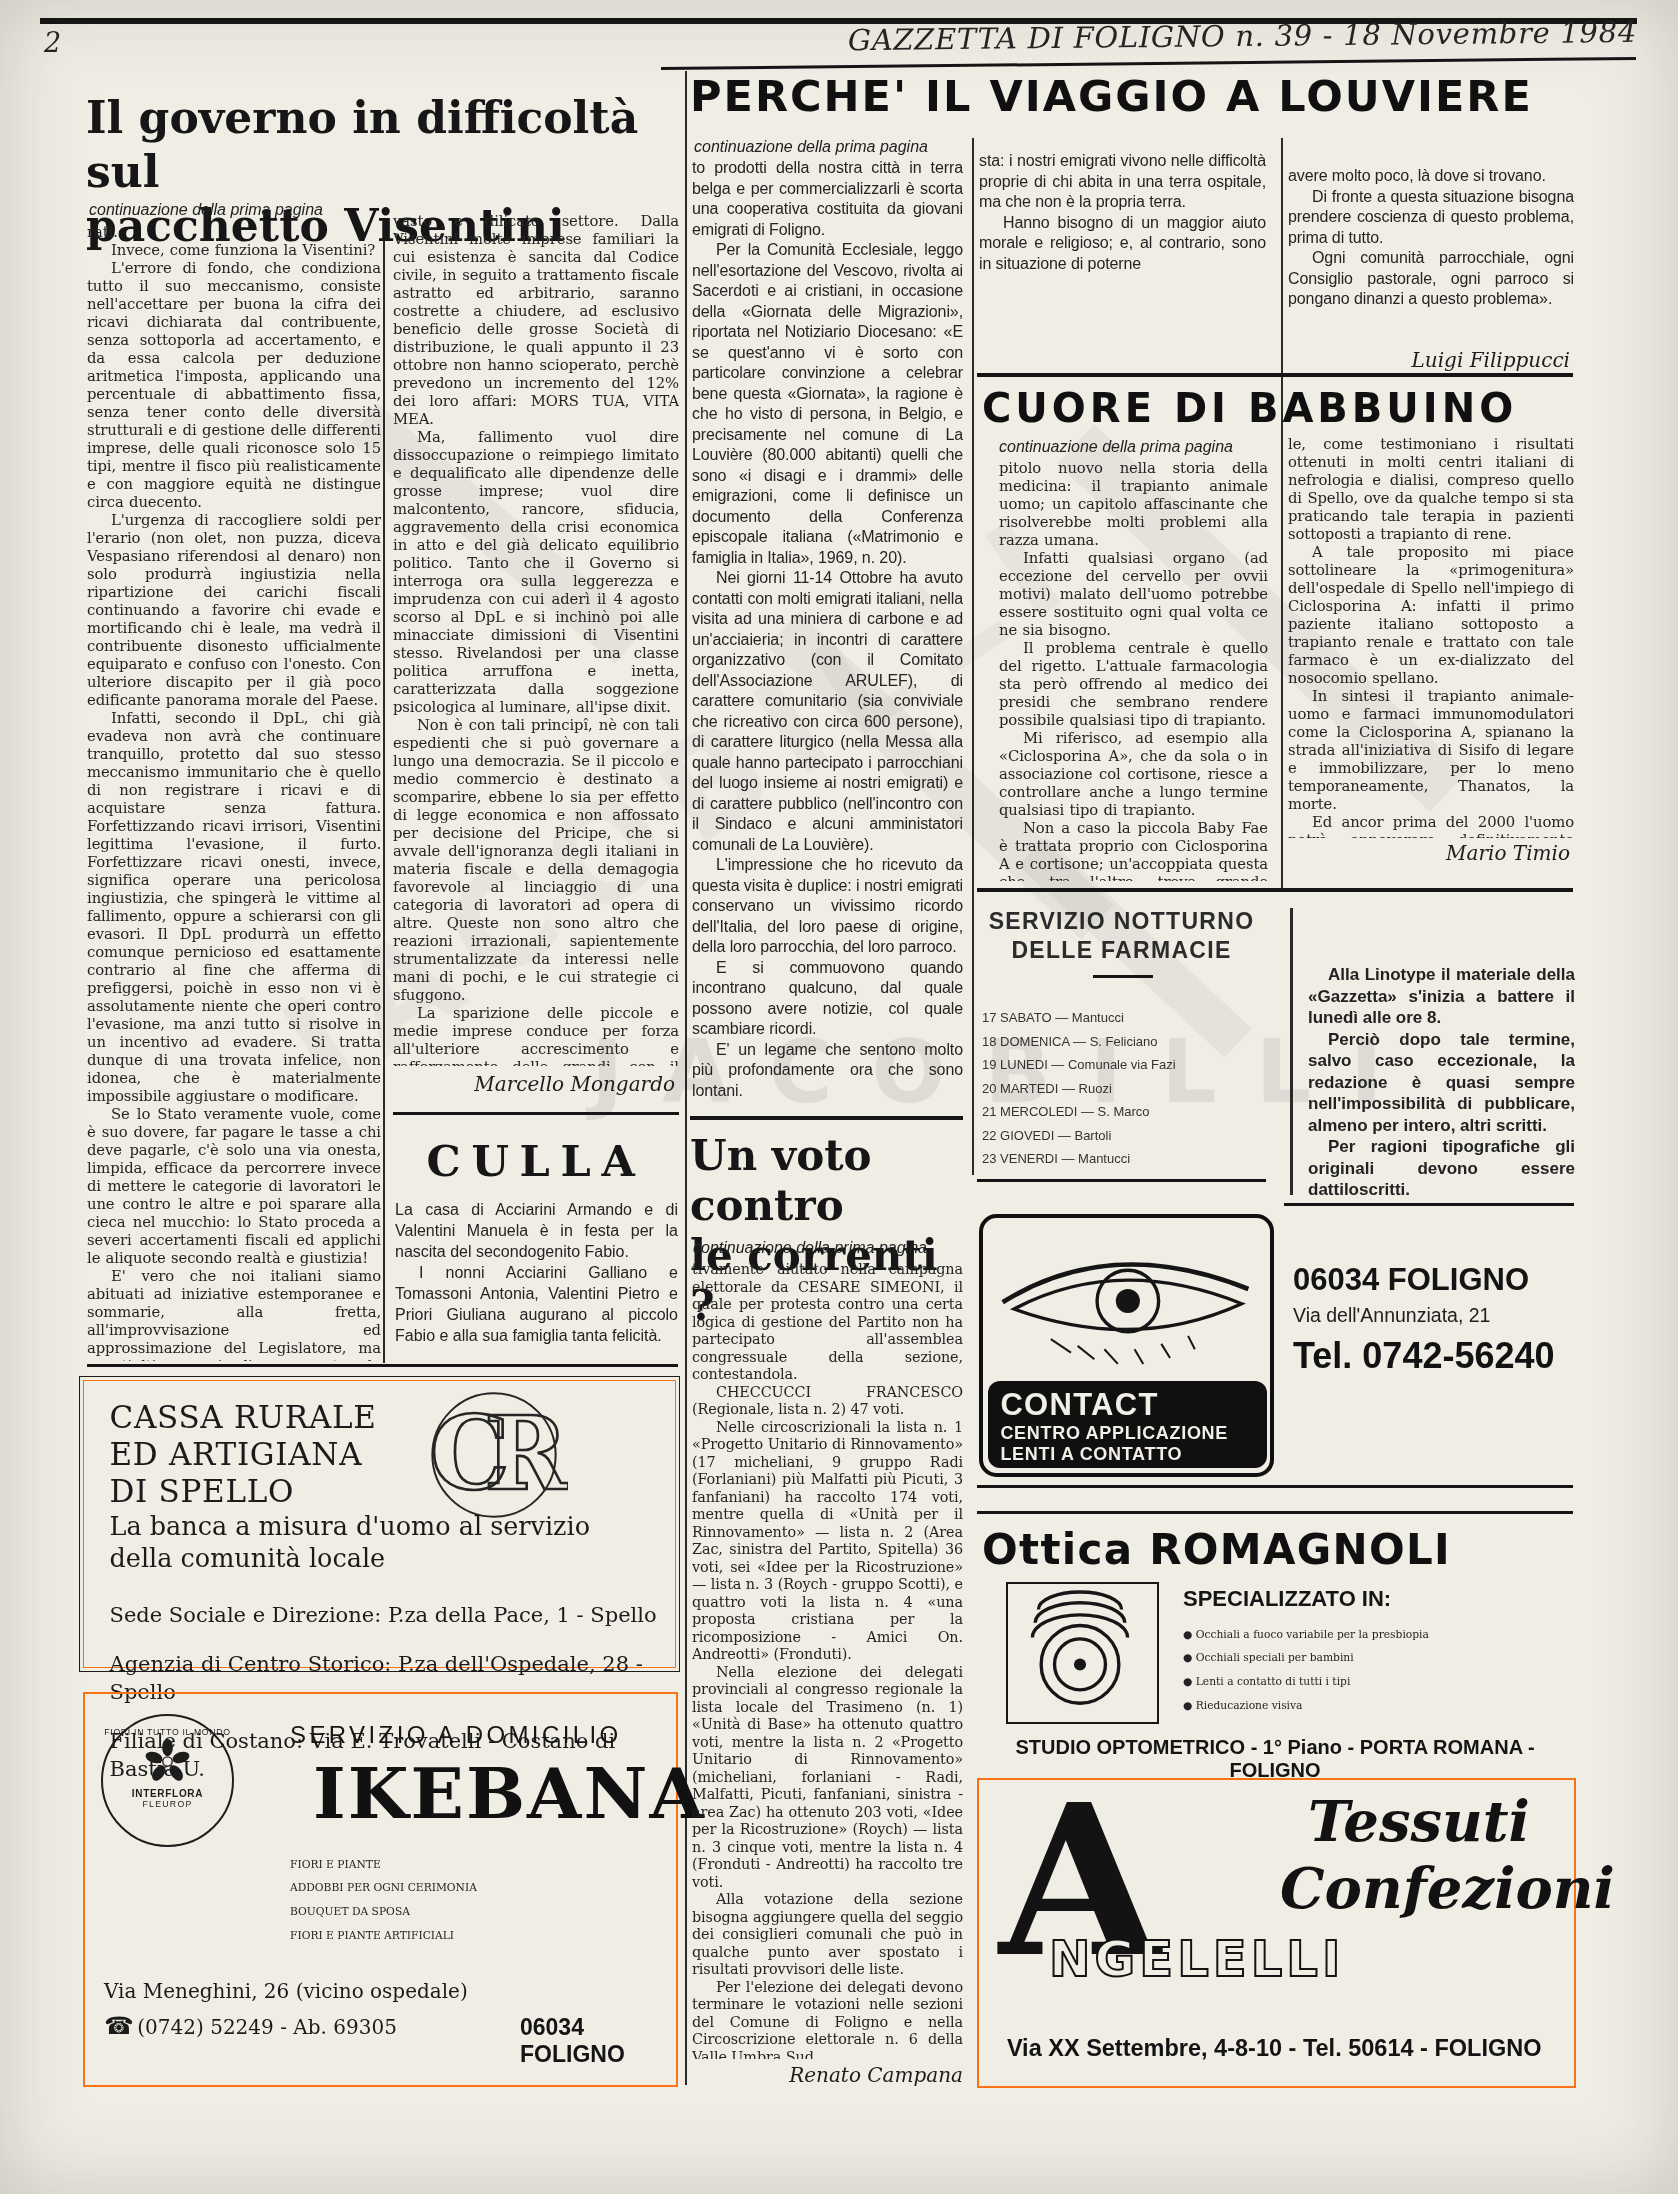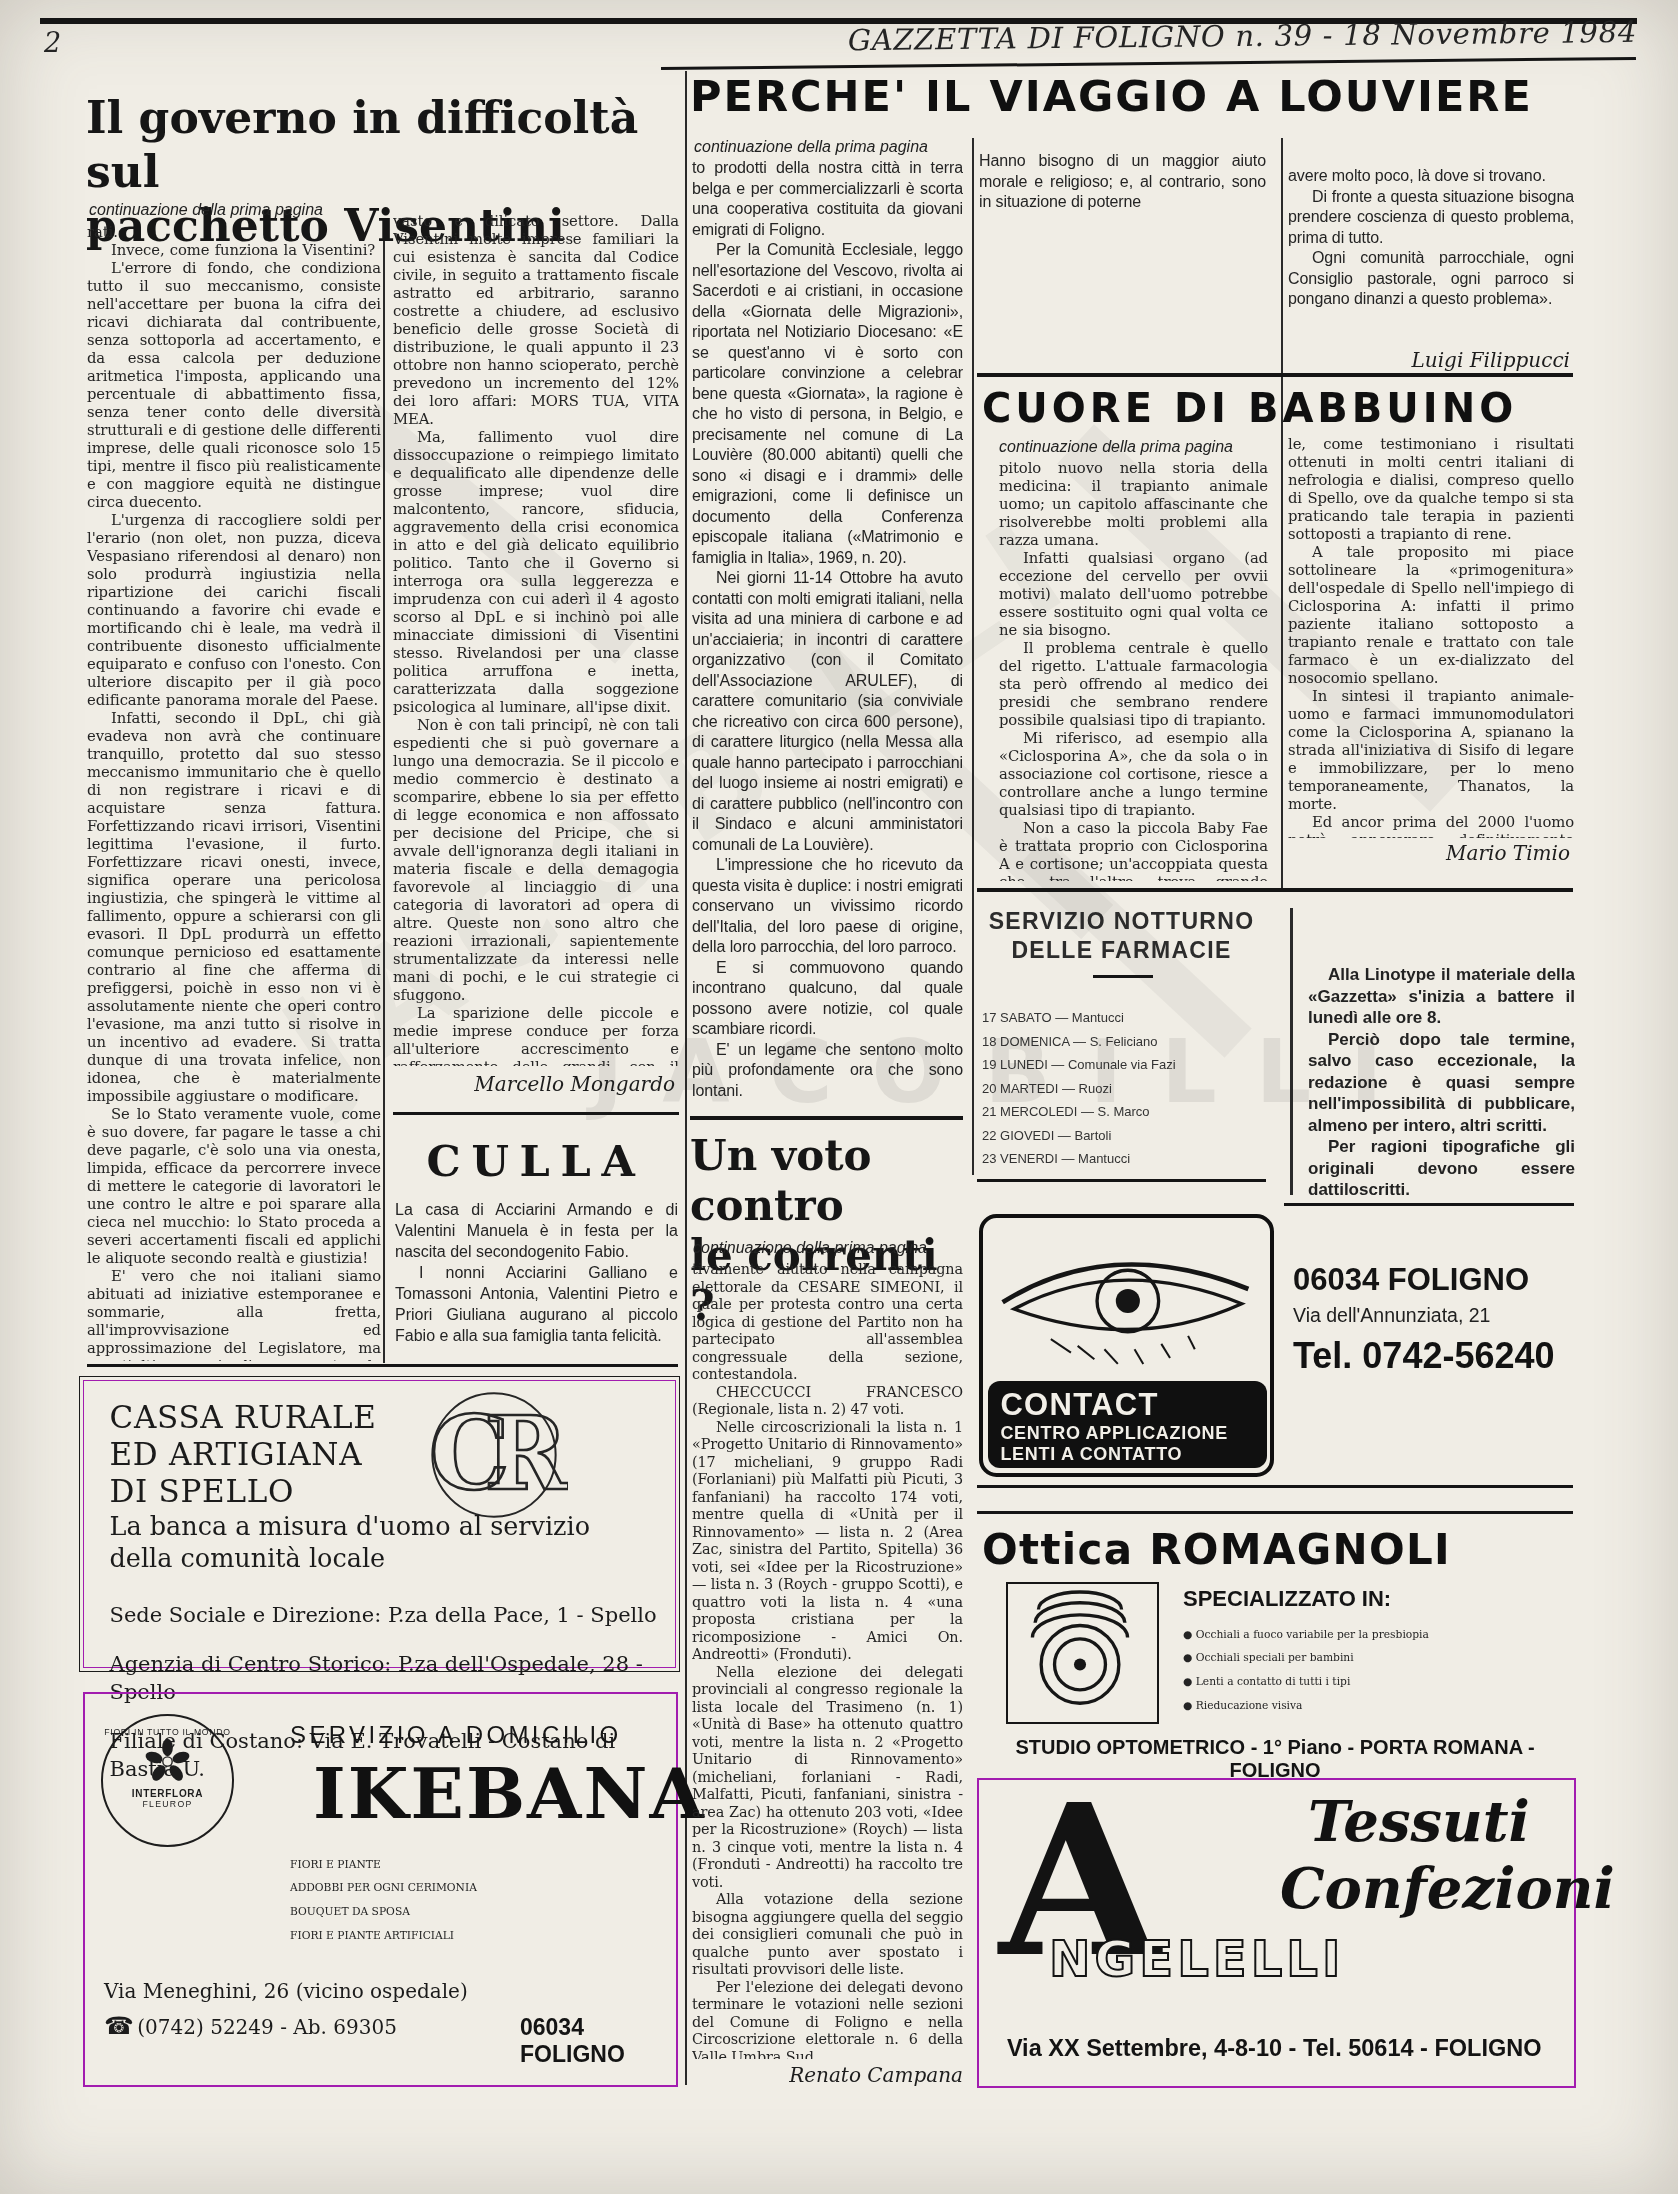--- a/index.html
+++ b/index.html
@@ -22,21 +22,21 @@
   .body-serif{font-size:14.8px;line-height:18px;letter-spacing:-0.1px;word-spacing:0.7px;}
   .body-serif-sm{font-size:14.4px;line-height:17.5px;letter-spacing:-0.1px;}
   .body-sans{font-family:"Liberation Sans",sans-serif;font-size:16px;line-height:20.5px;letter-spacing:-0.1px;}
   .body-sans-sm{font-family:"Liberation Sans",sans-serif;font-size:16px;line-height:21px;}
   .clip{overflow:hidden;}
   
   .pharm-row{font-family:"Liberation Sans",sans-serif;font-size:13px;line-height:23.5px;color:#333;white-space:nowrap;}
   
   .nota-paras p{margin:0;font-family:"Liberation Sans",sans-serif;font-weight:bold;font-size:17px;line-height:21.5px;text-align:justify;text-indent:20px;color:#222;}
   
-  .adbox{border:2px solid #a21caf;}
+  .adbox{border:2px solid #f97316;}
   .dbl{outline:1.3px solid #1b1b1b;outline-offset:3.4px;border-width:1.3px;}
   .cassa-name{font-size:31px;line-height:37px;letter-spacing:0.7px;color:#1b1b1b;}
   .cassa-slogan{font-size:25.5px;line-height:32px;color:#1b1b1b;}
   .cassa-addr{font-size:21px;line-height:28px;color:#1b1b1b;}
   .ik-service{font-family:"Liberation Sans",sans-serif;font-size:24px;letter-spacing:3.4px;color:#161616;}
   .ik-name{font-family:"DejaVu Serif",serif;font-weight:bold;font-size:70px;letter-spacing:2px;color:#111;}
   .ik-small{font-size:20px;color:#1b1b1b;}
   .contact-band{background:#101010;color:#f2efe8;border-radius:12px;}
   .contact-brand{font-family:"Liberation Sans",sans-serif;font-weight:bold;font-size:31px;letter-spacing:1.3px;}
   .contact-line{font-family:"Liberation Sans",sans-serif;font-weight:bold;font-size:18px;letter-spacing:0.7px;}
@@ -157,20 +157,21 @@
   <div class="abs paras body-sans clip" style="left:692px;top:158px;width:271px;height:945px;">
       <p>to prodotti della nostra città in terra belga e per commercializzarli è scorta una cooperativa costituita da giovani emigrati di Foligno.</p>
       <p>Per la Comunità Ecclesiale, leggo nell'esortazione del Vescovo, rivolta ai Sacerdoti e ai cristiani, in occasione della «Giornata delle Migrazioni», riportata nel Notiziario Diocesano: «E se quest'anno vi è sorto con particolare convinzione a celebrar bene questa «Giornata», la ragione è che ho visto di persona, in Belgio, e precisamente nel comune di La Louvière (80.000 abitanti) quelli che sono «i disagi e i drammi» delle emigrazioni, come li definisce un documento della Conferenza episcopale italiana («Matrimonio e famiglia in Italia», 1969, n. 20).</p>
       <p>Nei giorni 11-14 Ottobre ha avuto contatti con molti emigrati italiani, nella visita ad una miniera di carbone e ad un'acciaieria; in incontri di carattere organizzativo (con il Comitato dell'Associazione ARULEF), di carattere comunitario (sia conviviale che ricreativo con circa 600 persone), di carattere liturgico (nella Messa alla quale hanno partecipato i parrocchiani del luogo insieme ai nostri emigrati) e di carattere pubblico (nell'incontro con il Sindaco e alcuni amministatori comunali de La Louvière).</p>
       <p>L'impressione che ho ricevuto da questa visita è duplice: i nostri emigrati conservano un vivissimo ricordo dell'Italia, del loro paese di origine, della loro parrocchia, del loro parroco.</p>
       <p>E si commuovono quando incontrano qualcuno, dal quale possono avere notizie, col quale scambiare ricordi.</p>
       <p>E' un legame che sentono molto più profondamente ora che sono lontani.</p>
       <p>La seconda impressione è que-</p>
     </div>
   <div class="abs paras body-sans clip" style="left:979px;top:151px;width:287px;height:220px;">
+      <p>sta: i nostri emigrati vivono nelle difficoltà proprie di chi abita in una terra ospitale, ma che non è la propria terra.</p>
       <p>Hanno bisogno di un maggior aiuto morale e religioso; e, al contrario, sono in situazione di poterne</p>
     </div>
   <div class="abs paras body-sans clip" style="left:1288px;top:166px;width:286px;height:196px;">
       <p>avere molto poco, là dove si trovano.</p>
       <p>Di fronte a questa situazione bisogna prendere coscienza di questo problema, prima di tutto.</p>
       <p>Ogni comunità parrocchiale, ogni Consiglio pastorale, ogni parroco si pongano dinanzi a questo problema».</p>
     </div>
   <div class="abs byline" style="left:1288px;top:348px;width:282px;">Luigi Filippucci</div>
 
   <div class="abs rule" style="left:977px;top:373px;width:596px;height:4px;"></div>

